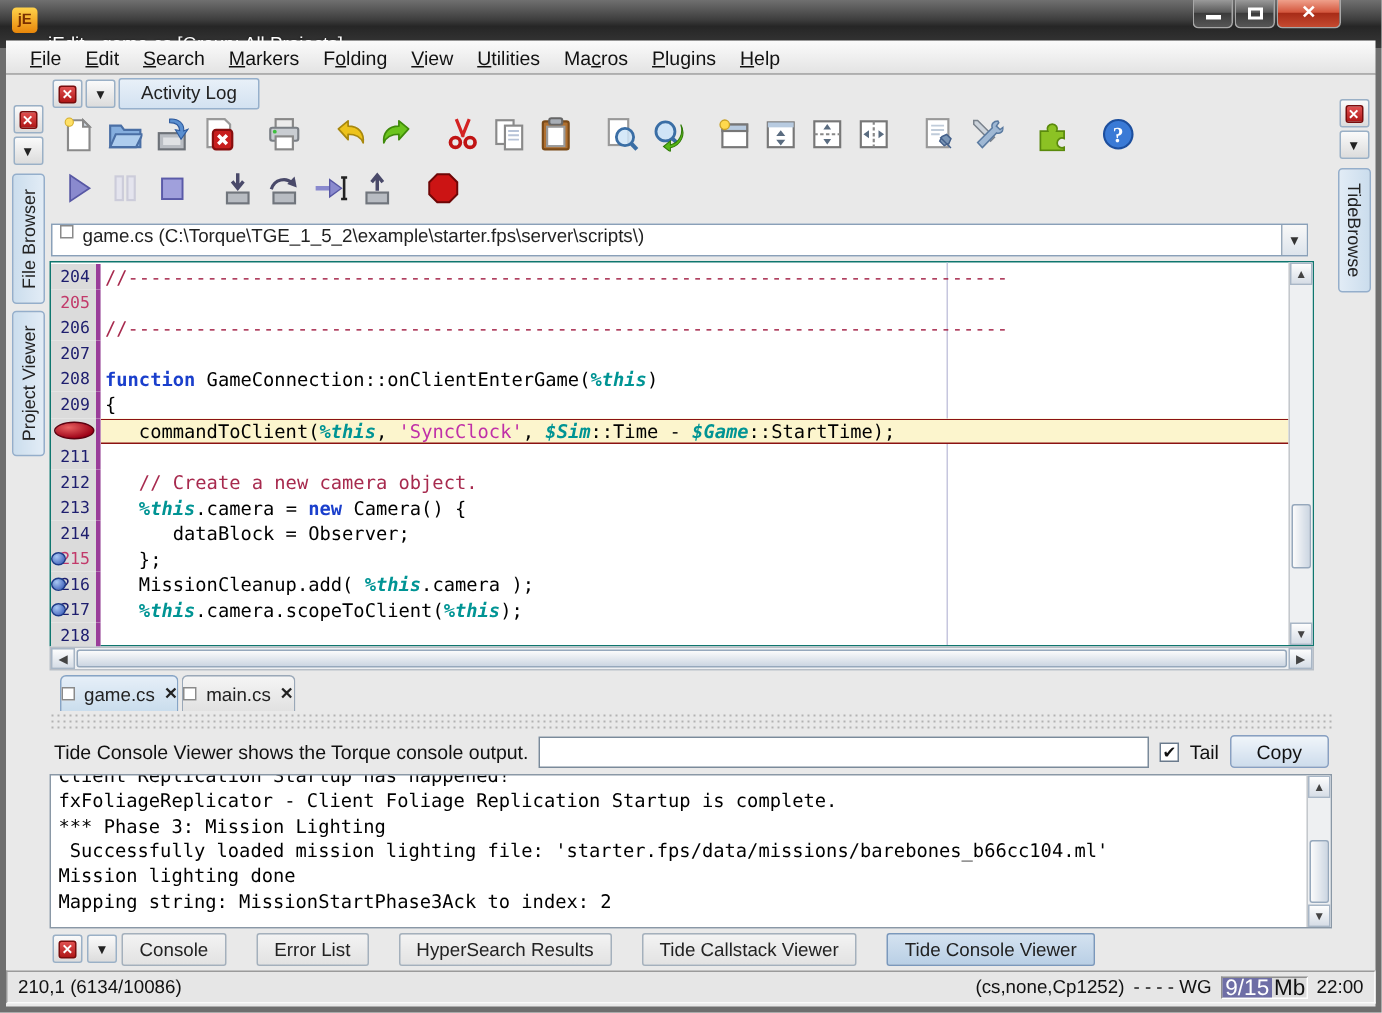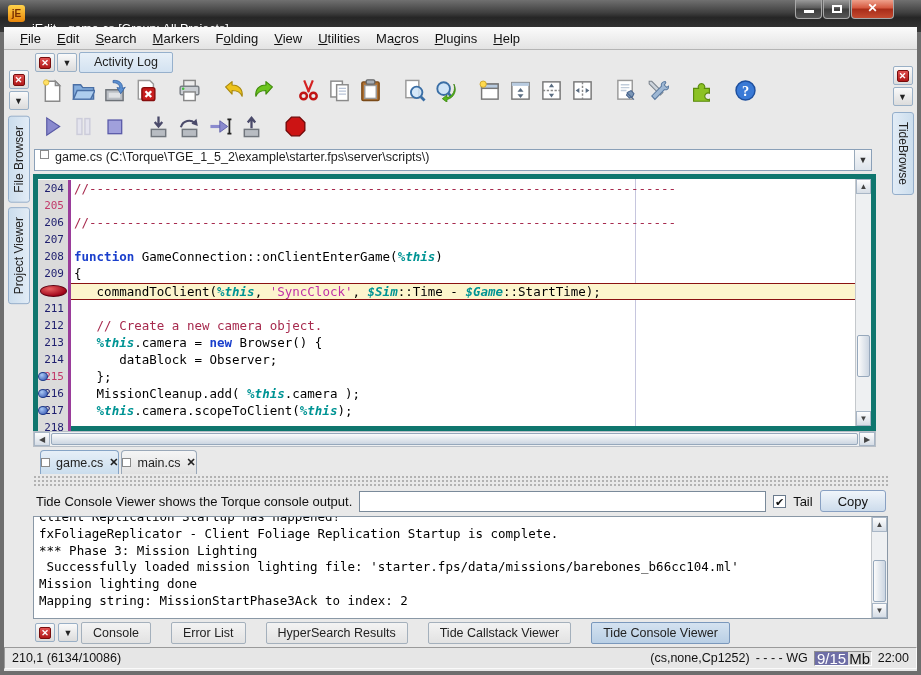--- a/index.html
+++ b/index.html
@@ -63,21 +63,21 @@
 
   
   #buffer-bar { position:absolute; left:30px; top:99px; right:45px; height:22px; background:#fff;
     border:1px solid #8aA0b8; display:flex; align-items:flex-start; font-size:12.5px; color:#222; }
   .buf-sq { width:9px; height:9px; border:1px solid #8a8a8a; background:#fff; margin:0 6px 0 5px; flex:none; }
   #buffer-combo-arrow { margin-left:auto; width:17px; height:20px; background:linear-gradient(#f8f8f8,#dde4ec);
     border-left:1px solid #9ab; text-align:center; font-size:9px; line-height:20px; color:#333; }
 
   
   #editor { position:absolute; left:29px; top:124px; width:843px; height:257px; background:#fff;
-    border:5px solid #0f766e; }
+    border:1px solid #0f766e; }
   #wrapline { position:absolute; left:597px; top:0; bottom:0; width:1px; background:#c6c6de; }
   #editor-rows { position:absolute; left:0; top:1px; right:16px; bottom:0; }
   .erow { display:flex; height:17.1px; position:relative; }
   .gut { width:33px; flex:none; background:#dbdbdb; border-right:3px solid #9a3d9a;
     font:11px/17.1px "DejaVu Sans Mono",monospace; color:#1e1e6e; text-align:right;
     padding-right:4px; position:relative; }
   .gut.ivl { color:#c23a6a; }
   .code { flex:1; font:12.5px/17.1px "DejaVu Sans Mono",monospace; white-space:pre; color:#000; padding-left:3px; }
   .erow.cur .code { background:#fcf5cd; box-shadow:inset 0 1px 0 #8b1212, inset 0 -1px 0 #8b1212; }
   .cm { color:#a72a4e; } .k1 { color:#1a3fcc; font-weight:bold; }
@@ -453,21 +453,21 @@
         <div class="erow">
           <div class="gut">211</div>
           <div class="code"></div>
         </div>
         <div class="erow">
           <div class="gut">212</div>
           <div class="code"><span class="cm">   // Create a new camera object.</span></div>
         </div>
         <div class="erow">
           <div class="gut">213</div>
-          <div class="code"><span>   </span><span class="k2">%this</span><span>.camera = </span><span class="k1">new</span><span> Browser() {</span></div>
+          <div class="code"><span>   </span><span class="k2">%this</span><span>.camera = </span><span class="k1">new</span><span> Camera() {</span></div>
         </div>
         <div class="erow">
           <div class="gut">214</div>
           <div class="code"><span>      dataBlock = Observer;</span></div>
         </div>
         <div class="erow">
           <div class="gut ivl">215<span class="mk"></span></div>
           <div class="code"><span>   };</span></div>
         </div>
         <div class="erow">

